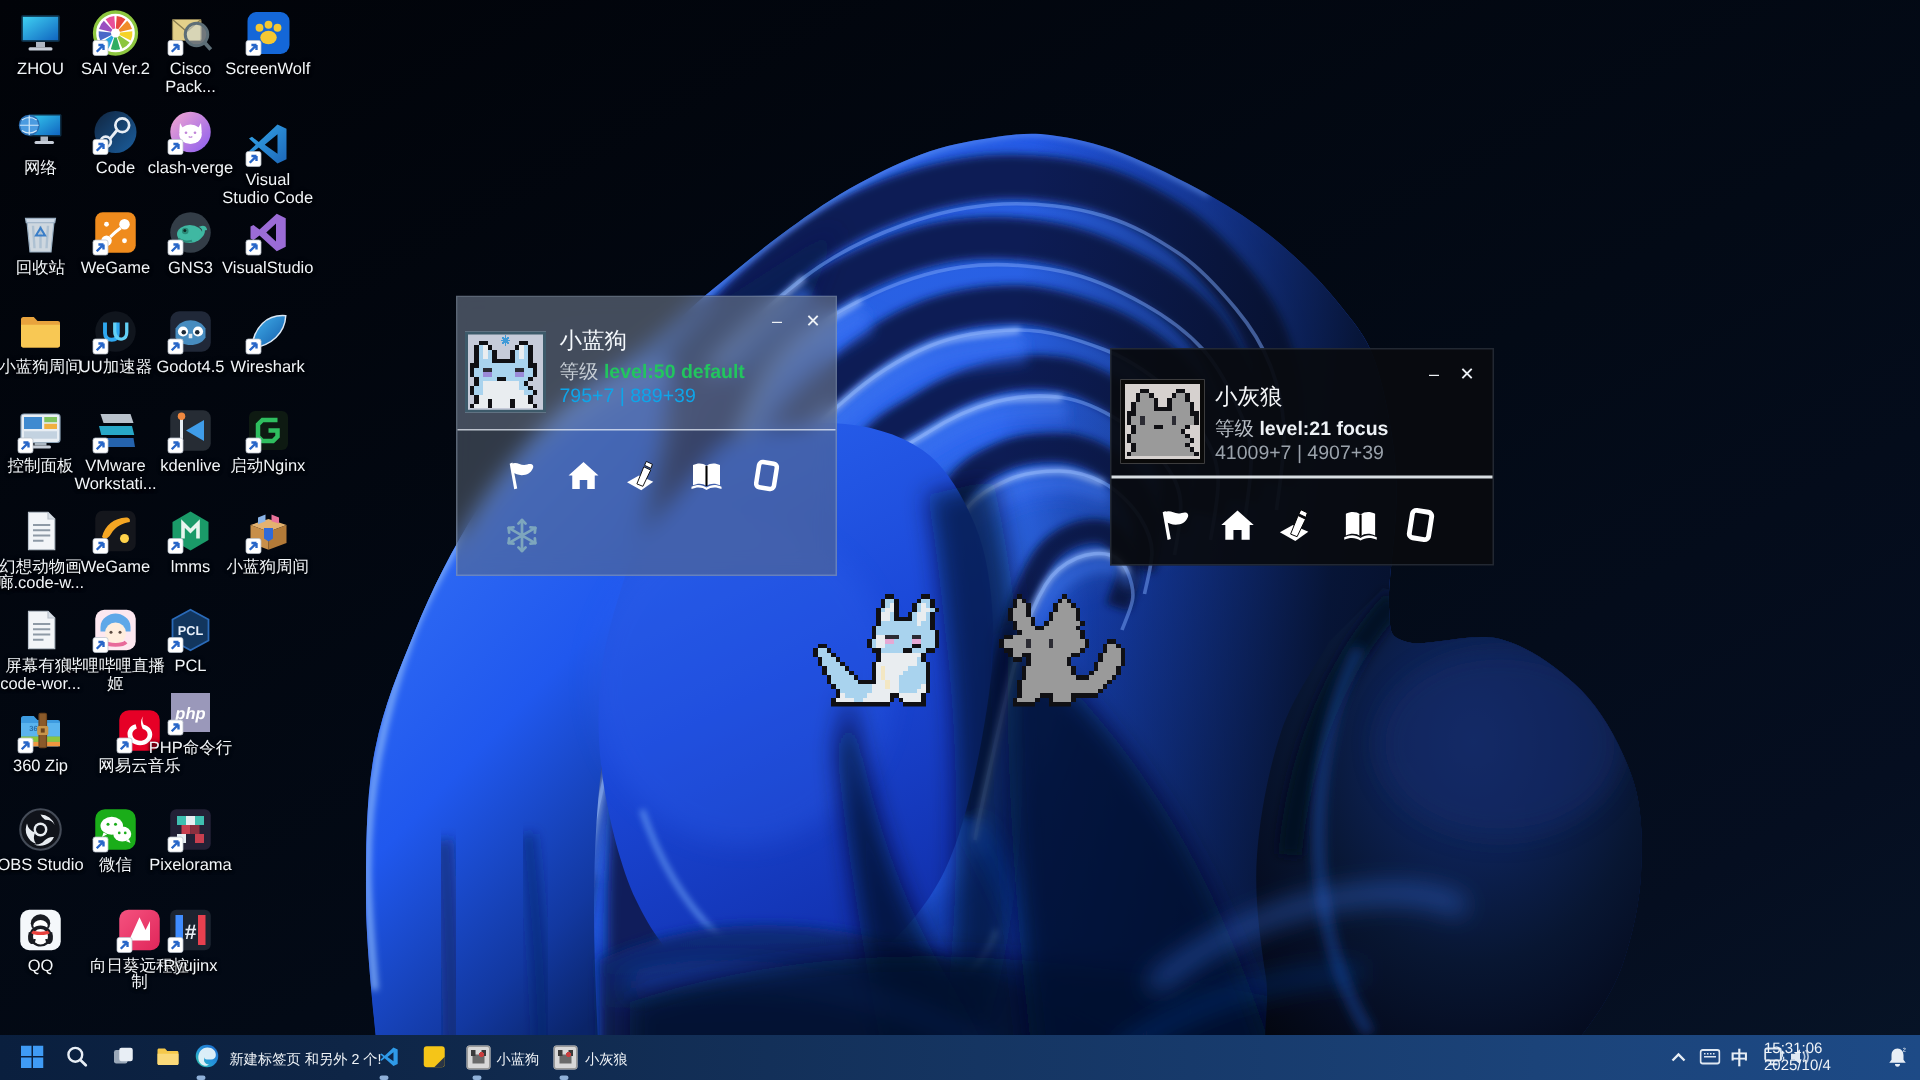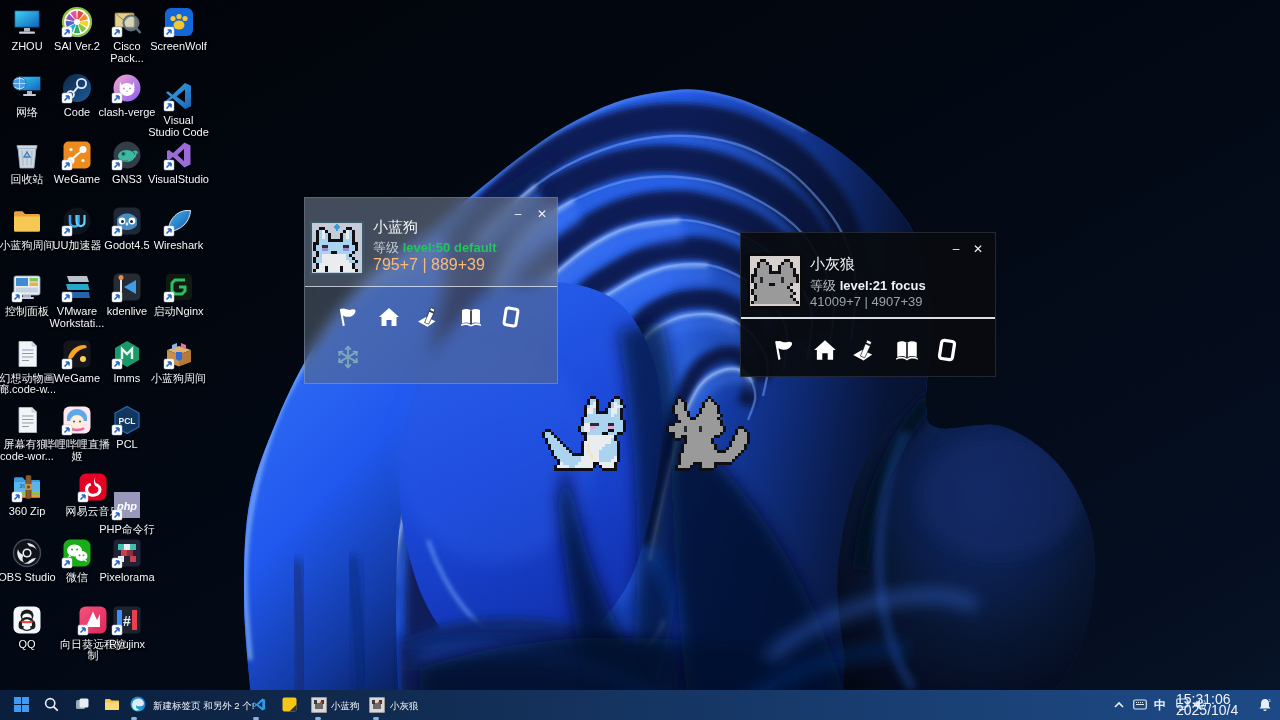--- a/index.html
+++ b/index.html
@@ -534,21 +534,21 @@
         <div class="dico"><svg width="32" height="32" viewBox="0 0 32 32">
             <rect x="2.5" y="2.5" width="27" height="27" rx="6.5" fill="#e60026"></rect>
 <path d="M18.5,6.5 C17.5,8.5 17.8,10 18.8,12.2 C22,12.8 24.5,15.3 24.5,18.6 C24.5,22.5 21,25.8 16.4,25.8 C11.8,25.8 8,22.6 8,18.4 C8,15.1 10.2,12.6 13.4,11.8 L14.2,14.6 C12.4,15.2 11.2,16.6 11.2,18.4 C11.2,20.8 13.5,22.8 16.4,22.8 C19.3,22.8 21.4,20.9 21.4,18.6 C21.4,16.8 20.2,15.4 18.2,15 C17,12.4 16.2,9.4 18.5,6.5 Z" fill="#fff"></path>
             <g>
               <rect x="1" y="21" width="10" height="10" rx="1.5" fill="#fff" stroke="#b9c2cc" stroke-width="0.5"></rect>
               <path d="M3.5,28.5 L8,24 M8,24 L4.6,24 M8,24 L8,27.4" stroke="#2766c8" stroke-width="1.6" fill="none"></path>
             </g>
           </svg></div>
         <div class="dlab">网易云音乐</div>
       </div>
-      <div class="dit" style="left:93px;top:489px">
+      <div class="dit" style="left:93px;top:459px">
         <div class="dico"><svg width="32" height="32" viewBox="0 0 32 32">
             <rect x="3" y="3" width="26" height="26" fill="#9a98ba"></rect>
 <text x="16" y="20.5" font-family="Liberation Sans" font-size="11" font-style="italic" font-weight="bold" fill="#fff" text-anchor="middle">php</text>
             <g>
               <rect x="1" y="21" width="10" height="10" rx="1.5" fill="#fff" stroke="#b9c2cc" stroke-width="0.5"></rect>
               <path d="M3.5,28.5 L8,24 M8,24 L4.6,24 M8,24 L8,27.4" stroke="#2766c8" stroke-width="1.6" fill="none"></path>
             </g>
           </svg></div>
         <div class="dlab">PHP命令行</div>
       </div>
@@ -733,21 +733,21 @@
           <rect x="16.0" y="46.0" width="12.0" height="3.0" fill="#e9edf0"></rect>
           <rect x="28.0" y="46.0" width="3.0" height="3.0" fill="#101014"></rect>
           <rect x="31.0" y="46.0" width="12.0" height="3.0" fill="#e9edf0"></rect>
           <rect x="43.0" y="46.0" width="3.0" height="3.0" fill="#101014"></rect>
           <g stroke="#3f9ad8" stroke-width="1.1">
             <path d="M25,0.5 V7.5 M22,4 H28 M22.8,1.8 L27.2,6.2 M22.8,6.2 L27.2,1.8"></path>
           </g>
         </svg></div>
 <div style="position:absolute;left:68px;top:20px;font-size:15px;color:#f4f8fc">小蓝狗</div>
 <div style="position:absolute;left:68px;top:41px;font-size:13px;color:#c6cdd4">等级 <span style="color:#22c55e;font-weight:bold">level:50 default</span></div>
-<div style="position:absolute;left:68px;top:58px;font-size:16px;color:#fdba74">795+7 | 889+39</div>
+<div style="position:absolute;left:68px;top:58px;font-size:13px;color:#0ea5e9">795+7 | 889+39</div>
 <div class="wbtn" style="left:205px;top:8px">–</div>
 <div class="wbtn" style="left:229px;top:8px">✕</div>
 <div style="position:absolute;left:0;top:88px;width:100%;height:1px;background:rgba(235,242,250,0.75)"></div>
 <div style="position:absolute;left:0;top:107px;width:100%;height:24px">
         <div style="position:absolute;left:31px;top:0"><svg viewBox="0 0 24 24" width="24" height="24">
             <path d="M5.6,3.4 L8.8,20.6 L6.8,21.2 L3.8,4.2 Z" fill="#fff"></path>
             <path d="M5,4.2 C9,2.2 11,6 15.5,4.6 C18.5,3.6 20.3,5 19.2,7.4 C17.8,10.4 15.5,11.8 11.8,11.8 C9.2,11.8 7.5,10.6 6.4,10.4 Z" fill="#fff"></path>
           </svg></div>
         <div style="position:absolute;left:72px;top:0"><svg viewBox="0 0 24 24" width="24" height="24">
             <path d="M12,3 L22,12 L19.5,12 L19.5,21 L14.5,21 L14.5,15 L9.5,15 L9.5,21 L4.5,21 L4.5,12 L2,12 Z" fill="#fff"></path>
@@ -1242,19 +1242,19 @@
 <div style="position:absolute;left:1154px;top:7px;font-size:12px;color:#e8eef5;font-weight:bold">中</div>
 <svg style="position:absolute;left:1176px;top:8px" width="15" height="14" viewBox="0 0 15 14">
         <rect x="0.8" y="1" width="10.4" height="8" rx="1" fill="none" stroke="#dfe8f2" stroke-width="1.2"></rect>
         <path d="M3,11.5 h6" stroke="#dfe8f2" stroke-width="1.2"></path>
         <path d="M12.2,2.5 v4 M10.8,4 h2.8 M11.4,6.5 v2 M13,6.5 v2" stroke="#dfe8f2" stroke-width="1"></path>
       </svg>
 <svg style="position:absolute;left:1193px;top:8px" width="14" height="13" viewBox="0 0 14 13">
         <path d="M1,4.5 L3.5,4.5 L7,1.5 L7,11.5 L3.5,8.5 L1,8.5 Z" fill="#dfe8f2"></path>
         <path d="M9,3.5 A4.5,4.5 0 0 1 9,9.5 M10.8,2 A7,7 0 0 1 10.8,11" stroke="#dfe8f2" stroke-width="1.1" fill="none" opacity="0.8"></path>
       </svg>
-<div style="position:absolute;left:1176px;top:4px;width:48px;text-align:center;font-size:14px;color:#f0f4f8;line-height:11px">15:31:06<br>2025/10/4</div>
+<div style="position:absolute;left:1176px;top:4px;width:48px;text-align:left;font-size:10px;color:#f0f4f8;line-height:11px">15:31:06<br>2025/10/4</div>
 <svg style="position:absolute;left:1257px;top:7px" width="16" height="15" viewBox="0 0 16 15">
         <path d="M8,2 C5.5,2 4,4 4,6.5 L4,9.5 L2.5,11.5 L13.5,11.5 L12,9.5 L12,6.5 C12,4 10.5,2 8,2 Z" fill="#e8eef5"></path>
         <path d="M6.3,12.4 A1.7,1.7 0 0 0 9.7,12.4" fill="#e8eef5"></path>
         <text x="11.5" y="5.5" font-size="6" fill="#e8eef5" font-family="Liberation Sans">²</text>
       </svg>
 </div>
 </div>
 </body></html>

